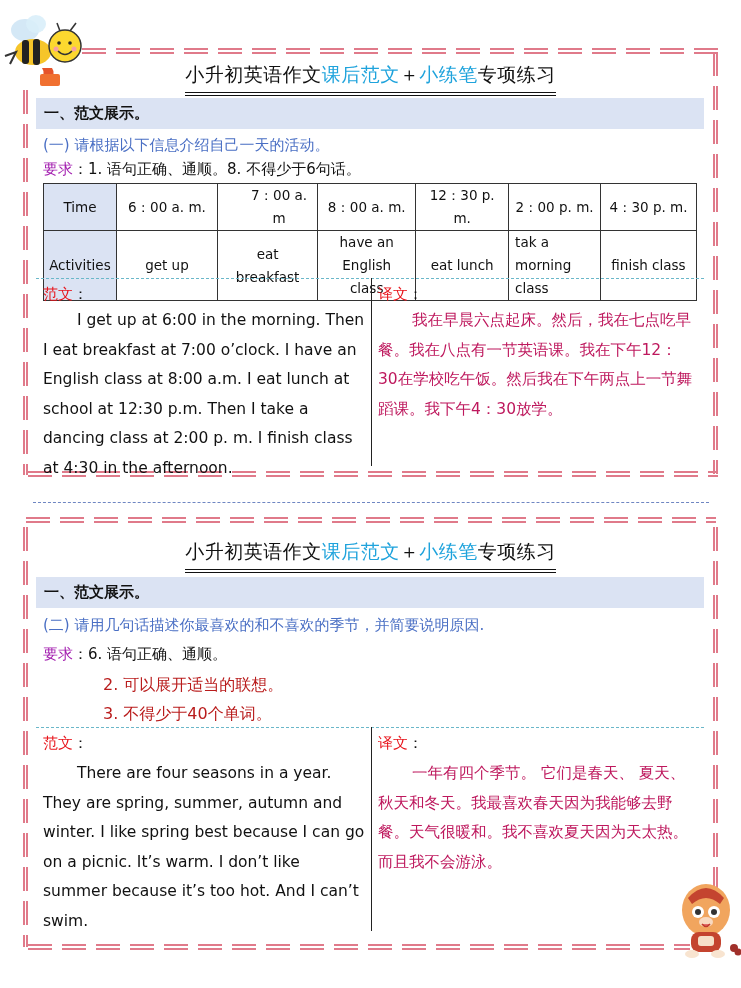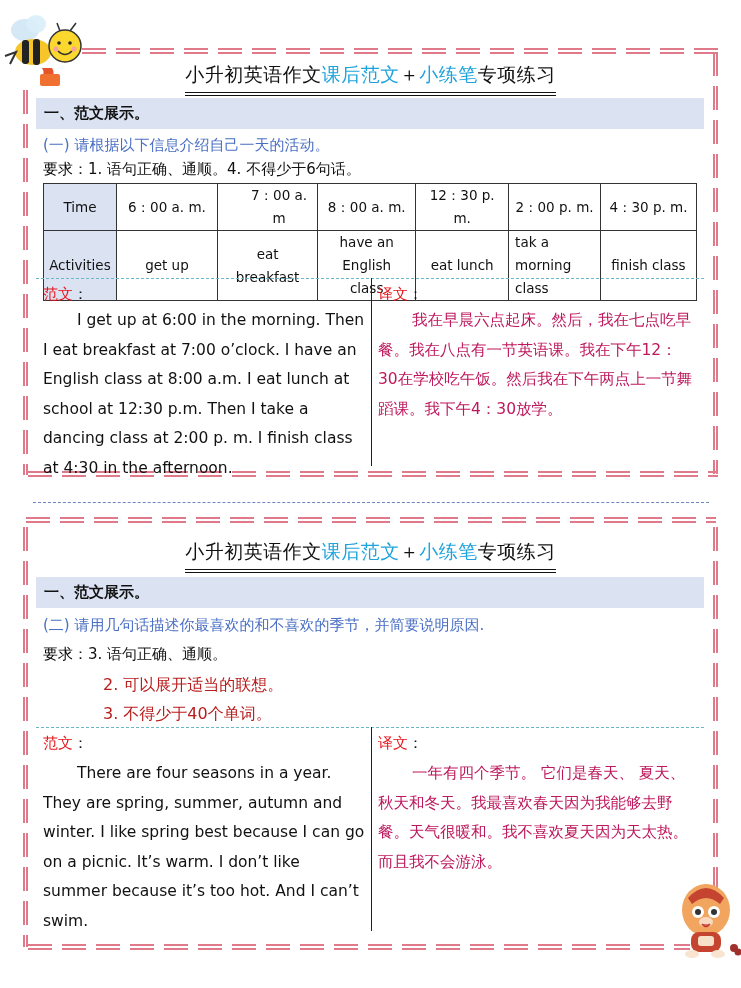--- a/index.html
+++ b/index.html
@@ -15,21 +15,21 @@
       repeating-linear-gradient(180deg, #e07a8a 0 24px, transparent 24px 34px) right/2px 100% no-repeat; }
 
   .title { position: absolute; left: 0; width: 741px; text-align: center; font-size: 19px; font-weight: normal; letter-spacing: 0.5px; }
   .title .inner { display: inline-block; padding-bottom: 2px; border-bottom: 4px double #111; line-height: 32px; }
   .title .accent { color: #1fa3dc; }
 
   .section-bar { position: absolute; left: 36px; width: 668px; height: 31px; background: #dbe3f3; font-weight: bold; font-size: 15px; line-height: 31px; padding-left: 8px; }
 
   .task { position: absolute; left: 43px; font-size: 15px; color: #4a6fc4; }
   .req { position: absolute; left: 43px; font-size: 15px; color: #111; }
-  .req .red { color: #000000; }
+  .req .red { color: #a21caf; }
   .req-indent { position: absolute; left: 103px; font-size: 16px; color: #b91c1c; }
 
   table.sched { position: absolute; left: 43px; top: 183px; width: 654px; border-collapse: collapse; font-size: 13.5px; }
   table.sched td { border: 1px solid #333; text-align: center; vertical-align: middle; padding: 0 4px; line-height: 23px; }
   table.sched td.head { background: #dbe3f3; }
   table.sched td.left { text-align: left; }
 
   .teal-dots { position: absolute; height: 0; border-top: 1px dashed #6ab7c9; }
   .blue-dashes { position: absolute; height: 0; border-top: 1.5px dashed #6f86c2; }
   .vdiv { position: absolute; width: 1px; background: #222; }
@@ -56,21 +56,21 @@
   <div class="title" style="top:58px;">
     <span class="inner">
       <span>小升初英语作文</span><span class="accent">课后范文</span><span>＋</span><span class="accent">小练笔</span><span>专项练习</span>
     </span>
   </div>
 
   <div class="section-bar" style="top:98px;">一、范文展示。</div>
 
   <div class="task" style="top:136px;">(一) 请根据以下信息介绍自己一天的活动。</div>
   <div class="req" style="top:160px;">
-    <span class="red">要求</span><span>：1. 语句正确、通顺。4. 不得少于6句话。</span>
+    <span class="red">要求</span><span>：1. 语句正确、通顺。8. 不得少于6句话。</span>
   </div>
 
   <table class="sched">
     <tbody>
         <tr style="height:27px;">
       <td class="head" style="width:67px;">Time</td>
       <td style="width:98px;">6：00 a. m.</td>
       <td style="width:97px;padding-left:27px;">7：00 a. m</td>
       <td style="width:95px;">8：00 a. m.</td>
       <td style="width:90px;">12：30 p. m.</td>
@@ -110,21 +110,21 @@
   <div class="title" style="top:535px;">
     <span class="inner">
       <span>小升初英语作文</span><span class="accent">课后范文</span><span>＋</span><span class="accent">小练笔</span><span>专项练习</span>
     </span>
   </div>
 
   <div class="section-bar" style="top:577px;">一、范文展示。</div>
 
   <div class="task" style="top:616px;">(二) 请用几句话描述你最喜欢的和不喜欢的季节，并简要说明原因.</div>
   <div class="req" style="top:645px;">
-    <span class="red">要求</span><span>：3. 语句正确、通顺。</span>
+    <span class="red">要求</span><span>：6. 语句正确、通顺。</span>
   </div>
   <div class="req-indent" style="top:675px;">2. 可以展开适当的联想。</div>
   <div class="req-indent" style="top:704px;">3. 不得少于40个单词。</div>
 
   <div class="teal-dots" style="left:36px; top:727px; width:668px;"></div>
   <div class="vdiv" style="left:371px; top:727px; height:204px;"></div>
 
   <div class="label-red" style="left:43px; top:734px;"><span style="color:#e8141b">范文</span><span>：</span></div>
   <div class="para" style="left:43px; top:759px; width:324px; text-indent:34px;">There are four seasons in a year. They are spring, summer, autumn and winter. I like spring best because I can go on a picnic. It’s warm. I don’t like summer because it’s too hot. And I can’t swim.</div>
 

